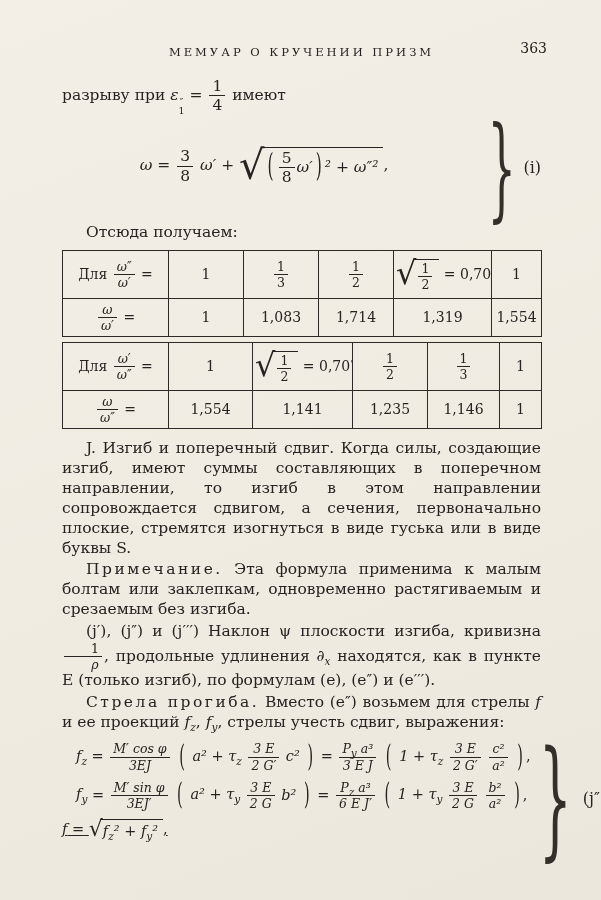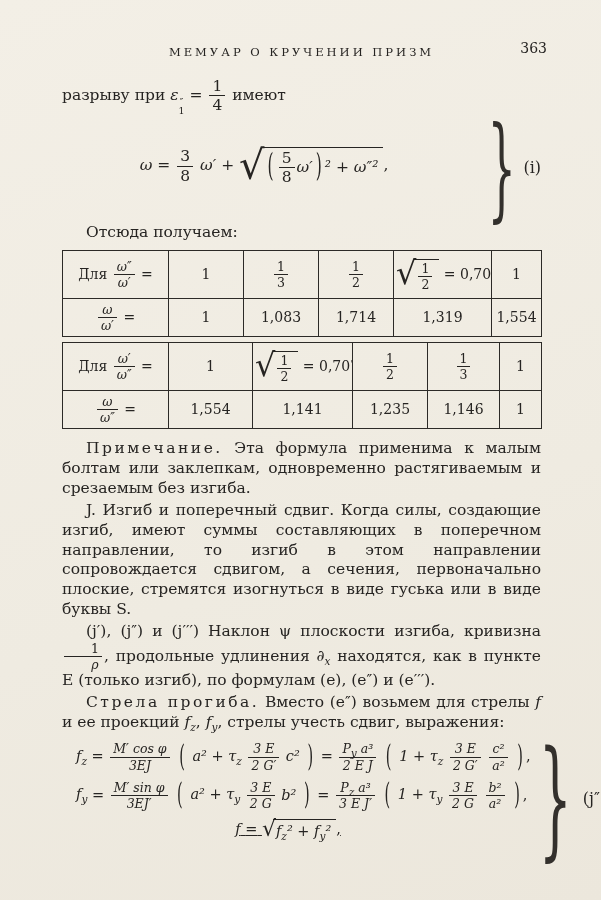--- a/index.html
+++ b/index.html
@@ -52,21 +52,21 @@
   td{ border:1px solid #2c2a27; text-align:center; padding:3px 2px; vertical-align:middle; white-space:nowrap; overflow:hidden; }
   tr.hrow td{ height:48px; }
   tr.vrow td{ height:38px; }
   table .frac{ font-size:12.5px; }
   .tgap{ height:5px; }
   .after-tables{ height:10px; }
   
   .block-j{ margin-top:8px; }
   .eqline{ white-space:nowrap; font-size:14.5px; margin-bottom:9px; padding-left:14px; }
   .eqline .frac{ font-size:12.5px; }
-  .eq-center{ text-align:center; padding-left:0; margin-bottom:15px;text-decoration:underline; }
+  .eq-center{ text-align:left; padding-left:0; margin-bottom:15px;text-decoration:underline; }
   .supsub{ display:inline-flex; flex-direction:column; align-items:center; font-size:9.5px; line-height:1; vertical-align:-5px; font-style:normal; }
 </style>
 </head>
 <body>
 
 <div class="page">
 
   <div class="header">
     <div class="running-title">МЕМУАР О КРУЧЕНИИ ПРИЗМ</div>
     <div class="page-number">363</div>
@@ -173,62 +173,62 @@
       <td>1,141</td>
       <td>1,235</td>
       <td>1,146</td>
       <td>1</td>
     </tr>
   </tbody>
     </table>
 
   <div class="after-tables"></div>
 
+  <p class="indent">J. Изгиб и поперечный сдвиг. Когда силы, создающие изгиб, имеют суммы составляющих в поперечном направлении, то изгиб в этом направлении сопровождается сдвигом, а сечения, первоначально плоские, стремятся изогнуться в виде гуська или в виде буквы S.</p>
+
   <p class="indent"><span class="lead">Примечание.</span><span> Эта формула применима к малым болтам или заклепкам, одновременно растягиваемым и срезаемым без изгиба.</span></p>
-
-  <p class="indent">J. Изгиб и поперечный сдвиг. Когда силы, создающие изгиб, имеют суммы составляющих в поперечном направлении, то изгиб в этом направлении сопровождается сдвигом, а сечения, первоначально плоские, стремятся изогнуться в виде гуська или в виде буквы S.</p>
 
   <p class="indent"><span>(j′), (j″) и (j′′′)  Наклон ψ плоскости изгиба, кривизна</span>
     <span class="frac fsm"><span class="fn">1</span><span class="fd it">ρ</span></span><span>, продольные удлинения ∂</span><sub>x</sub><span> находятся, как в пункте E (только изгиб), по формулам (e), (e″) и (e′′′).</span>
   </p>
 
   <p class="indent"><span class="lead">Стрела прогиба.</span><span> Вместо (e″) возьмем для стрелы </span><span class="it">f</span><span> и ее проекций </span><span class="vg"><span class="it">f</span><sub>z</sub></span><span>, </span><span class="vg"><span class="it">f</span><sub>y</sub></span><span>,</span><span> стрелы учесть сдвиг, выражения:</span></p>
 
   <div class="brace-row block-j">
     <div class="b-left">
 
       <div class="eqline">
         <span class="vg"><span class="it">f</span><sub>z</sub></span>
         <span>=</span>
         <span class="frac"><span class="fn it">M′ cos φ</span><span class="fd it">3EJ</span></span>
         <span class="tall">(</span>
         <span class="vg"><span class="it">a² + τ</span><sub>z</sub></span>
         <span class="frac"><span class="fn it">3 E</span><span class="fd it">2 G′</span></span>
         <span class="it">c²</span>
         <span class="tall">)</span>
         <span>=</span>
-        <span class="frac"><span class="fn"><span class="it">P</span><sub>y</sub><span class="it"> a³</span></span><span class="fd it">2 E J</span></span>
+        <span class="frac"><span class="fn"><span class="it">P</span><sub>y</sub><span class="it"> a³</span></span><span class="fd it">3 E J</span></span>
         <span class="tall">(</span>
         <span class="vg"><span class="it">1 + τ</span><sub>z</sub></span>
         <span class="frac"><span class="fn it">3 E</span><span class="fd it">2 G′</span></span>
         <span class="frac"><span class="fn it">c²</span><span class="fd it">a²</span></span>
         <span class="tall">)</span><span>,</span>
       </div>
 
       <div class="eqline">
         <span class="vg"><span class="it">f</span><sub>y</sub></span>
         <span>=</span>
         <span class="frac"><span class="fn it">M′ sin φ</span><span class="fd it">3EJ′</span></span>
         <span class="tall">(</span>
         <span class="vg"><span class="it">a² + τ</span><sub>y</sub></span>
         <span class="frac"><span class="fn it">3 E</span><span class="fd it">2 G</span></span>
         <span class="it">b²</span>
         <span class="tall">)</span>
         <span>=</span>
-        <span class="frac"><span class="fn"><span class="it">P</span><sub>z</sub><span class="it"> a³</span></span><span class="fd it">3 E J′</span></span>
+        <span class="frac"><span class="fn"><span class="it">P</span><sub>z</sub><span class="it"> a³</span></span><span class="fd it">6 E J′</span></span>
         <span class="tall">(</span>
         <span class="vg"><span class="it">1 + τ</span><sub>y</sub></span>
         <span class="frac"><span class="fn it">3 E</span><span class="fd it">2 G</span></span>
         <span class="frac"><span class="fn it">b²</span><span class="fd it">a²</span></span>
         <span class="tall">)</span><span>,</span>
       </div>
 
       <div class="eqline eq-center">
         <span class="it">f</span>
         <span>=</span>

